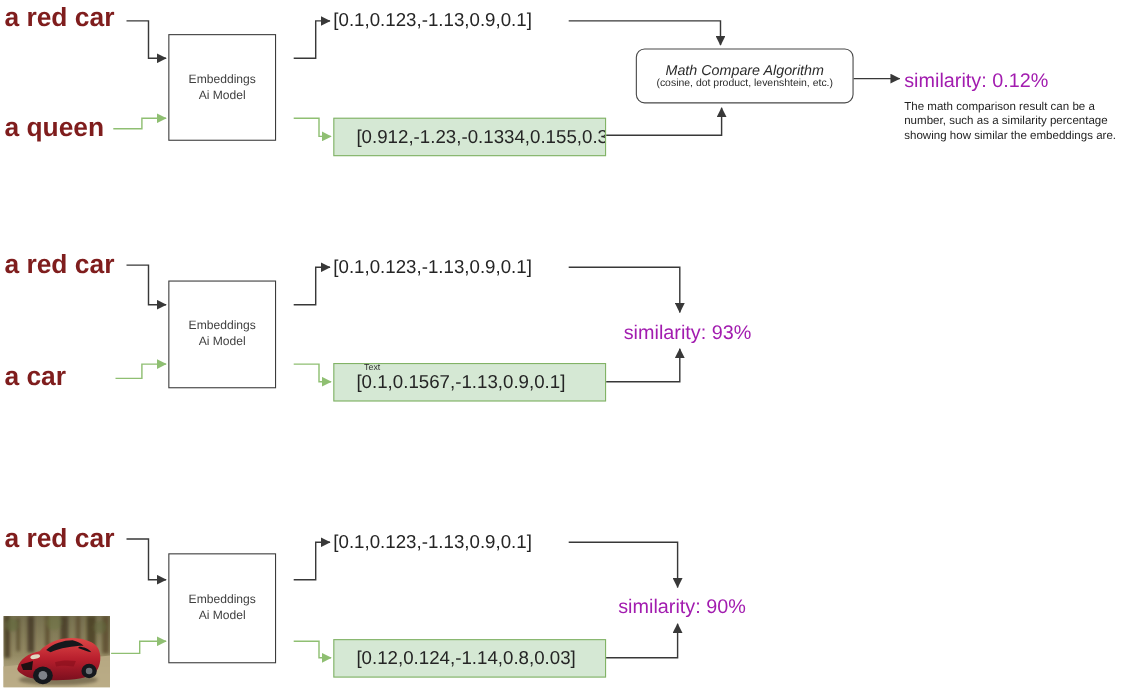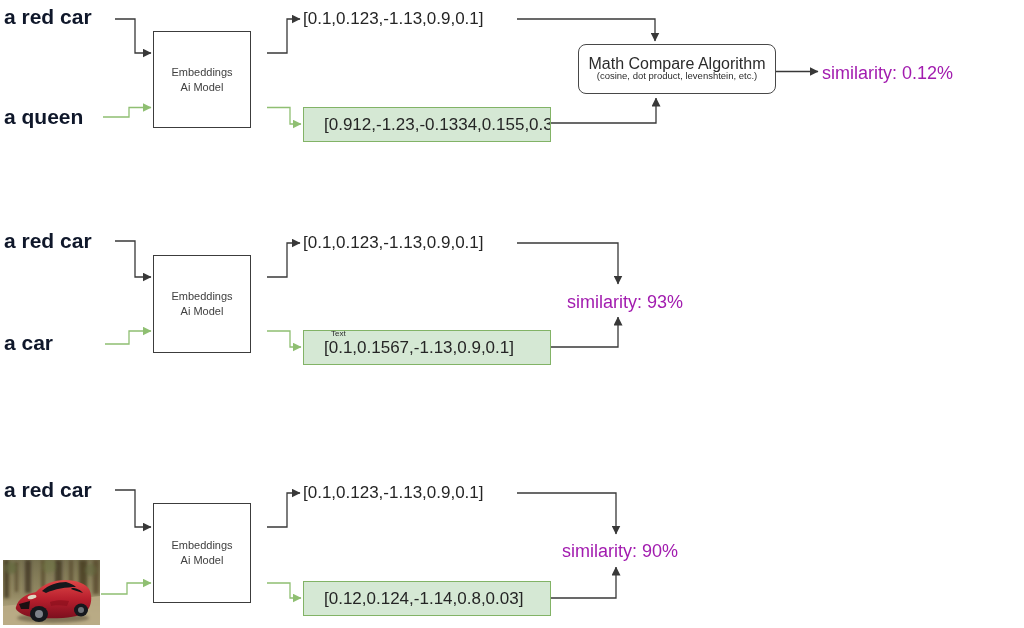--- a/index.html
+++ b/index.html
@@ -10,23 +10,23 @@
     height: 628px;
     background: #ffffff;
     overflow: hidden;
     font-family: "Liberation Sans", sans-serif;
     color: #1a1a1a;
   }
   .abs { position: absolute; }
   #wires { position: absolute; left: 0; top: 0; width: 1024px; height: 628px; pointer-events: none; }
 
   .input-label {
-    font-size: 21px;
+    font-size: 24px;
     font-weight: bold;
-    color: #0f172a;
+    color: #7f1d1d;
     line-height: 22px;
     white-space: nowrap;
   }
   .model-box {
     width: 98px;
     background: #ffffff;
     border: 1px solid #3c3c3c;
     display: flex;
     align-items: center;
     justify-content: center;
@@ -68,21 +68,21 @@
     background: #ffffff;
     border: 1px solid #484848;
     border-radius: 8px;
     display: flex;
     flex-direction: column;
     align-items: center;
     justify-content: center;
     text-align: center;
     color: #2b2b2b;
   }
-  .math-box .title { font-size: 16px; line-height: 13px; }
+  .math-box .title { font-size: 13px; line-height: 13px; font-style: italic; }
   .math-box .subtitle { font-size: 9.5px; line-height: 12px; }
   .sim-text {
     font-size: 18px;
     line-height: 20px;
     color: #a21caf;
     white-space: nowrap;
   }
   .note-text {
     width: 202px;
     font-size: 10.5px;
@@ -133,20 +133,21 @@
   <div class="abs input-label" style="left:4px; top:106px;">a queen</div>
   <div class="abs model-box" style="left:153px; top:31px; height:97px;">Embeddings
 Ai Model</div>
   <div class="abs vector-text" style="left:303px; top:10px;">[0.1,0.123,-1.13,0.9,0.1]</div>
   <div class="abs green-box" style="left:303px; top:107px;">[0.912,-1.23,-0.1334,0.155,0.3</div>
   <div class="abs math-box" style="left:578px; top:44px;">
     <div class="title">Math Compare Algorithm</div>
     <div class="subtitle">(cosine, dot product, levenshtein, etc.)</div>
   </div>
   <div class="abs sim-text" style="left:822px; top:63px;">similarity: 0.12%</div>
+  <div class="abs note-text" style="left:822px; top:91px;">The math comparison result can be a number, such as a similarity percentage showing how similar the embeddings are.</div>
 
   <div class="abs input-label" style="left:4px; top:230px;">a red car</div>
   <div class="abs input-label" style="left:4px; top:332px;">a car</div>
   <div class="abs model-box" style="left:153px; top:255px; height:98px;">Embeddings
 Ai Model</div>
   <div class="abs vector-text" style="left:303px; top:234px;">[0.1,0.123,-1.13,0.9,0.1]</div>
   <div class="abs green-box" style="left:303px; top:330px;">[0.1,0.1567,-1.13,0.9,0.1]</div>
   <div class="abs mini-note" style="left:331px; top:329px;">Text</div>
   <div class="abs sim-text" style="left:567px; top:292px;">similarity: 93%</div>
 

